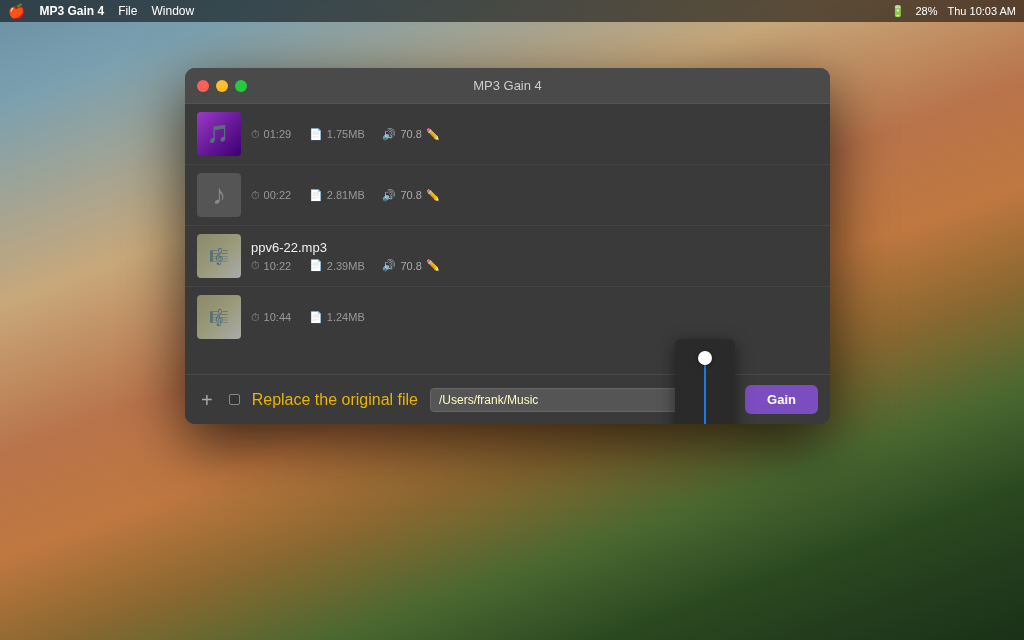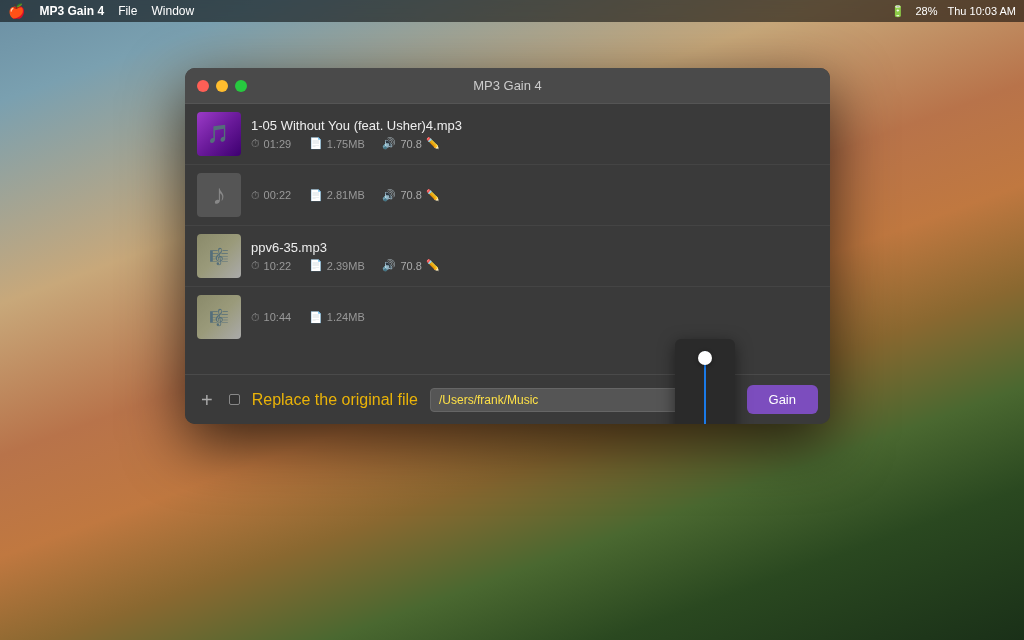--- a/index.html
+++ b/index.html
@@ -295,21 +295,21 @@
       color: #eab308;
       font-size: 16px;
       white-space: nowrap;
     }
 
     .path-input {
       flex: 1;
       background: #555;
       border: 1px solid #666;
       border-radius: 4px;
-      color: #fde047;
+      color: #fef9c3;
       font-size: 12px;
       padding: 4px 8px;
       outline: none;
     }
 
     .arrow-btn {
       background: none;
       border: none;
       color: #aaa;
       font-size: 14px;
@@ -325,21 +325,21 @@
     }
 
     .gain-btn {
       background: #7c4dbe;
       border: none;
       border-radius: 6px;
       color: white;
       font-size: 13px;
       padding: 7px 22px;
       cursor: pointer;
-      font-weight: 400;
+      font-weight: 700;
     }
 
     
     .window-content {
       position: relative;
       min-height: 320px;
     }
   </style>
 </head>
 <body>
@@ -371,21 +371,20 @@
     <span class="window-title">MP3 Gain 4</span>
   </div>
 
   <div class="window-content">
 
     <div class="file-list">
 
       <div class="file-item">
         <div class="file-thumbnail thumb-dg"></div>
         <div class="file-info">
-          <div class="file-name">1-05 Without You (feat. Usher)4.mp3</div>
           <div class="file-meta">
             <div class="meta-item">
               <span class="meta-icon">⏱</span>
               <span>01:29</span>
             </div>
             <div class="meta-item">
               <span class="meta-icon">📄</span>
               <span>1.75MB</span>
             </div>
             <div class="gain-section">
@@ -414,21 +413,21 @@
               <span>70.8</span>
               <span class="gain-pencil">✏️</span>
             </div>
           </div>
         </div>
       </div>
 
       <div class="file-item">
         <div class="file-thumbnail thumb-pathways"></div>
         <div class="file-info">
-          <div class="file-name">ppv6-35.mp3</div>
+          <div class="file-name">ppv6-22.mp3</div>
           <div class="file-meta">
             <div class="meta-item">
               <span class="meta-icon">⏱</span>
               <span>10:22</span>
             </div>
             <div class="meta-item">
               <span class="meta-icon">📄</span>
               <span>2.39MB</span>
             </div>
             <div class="gain-section">

